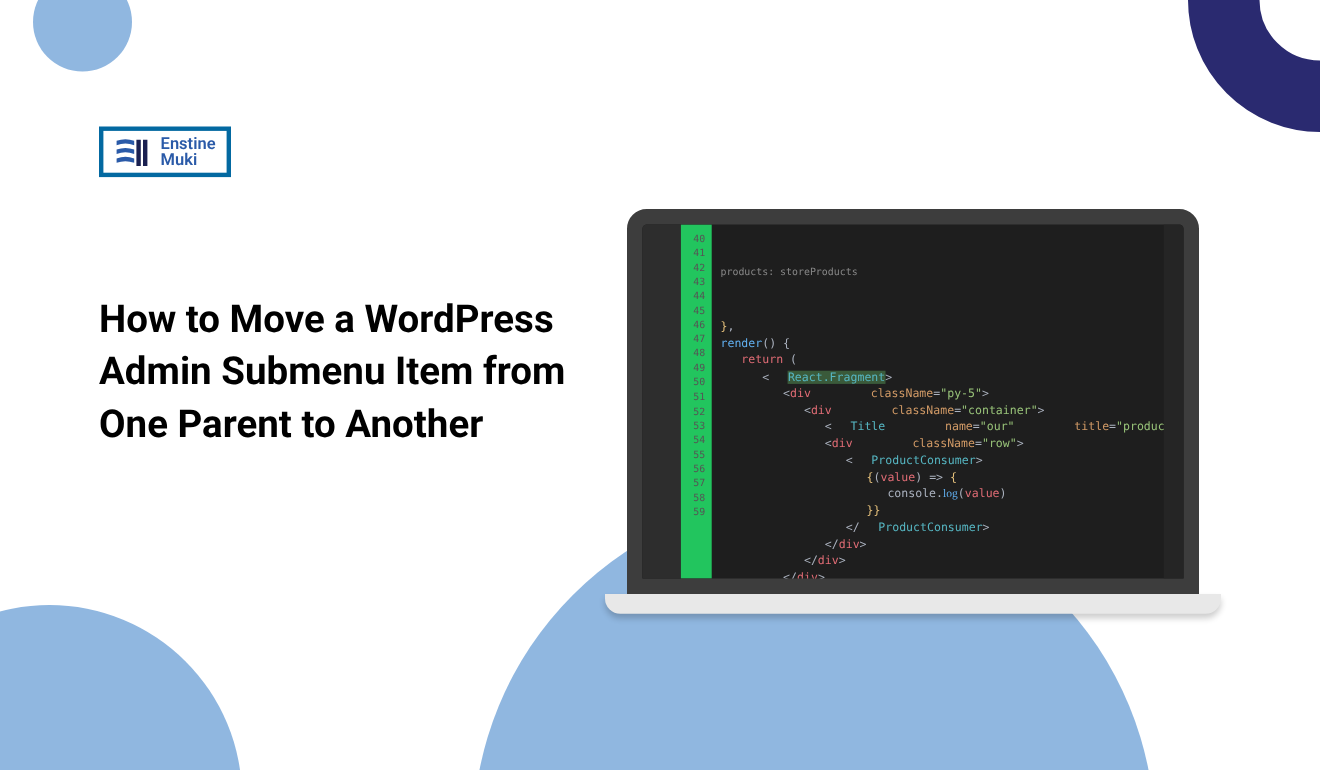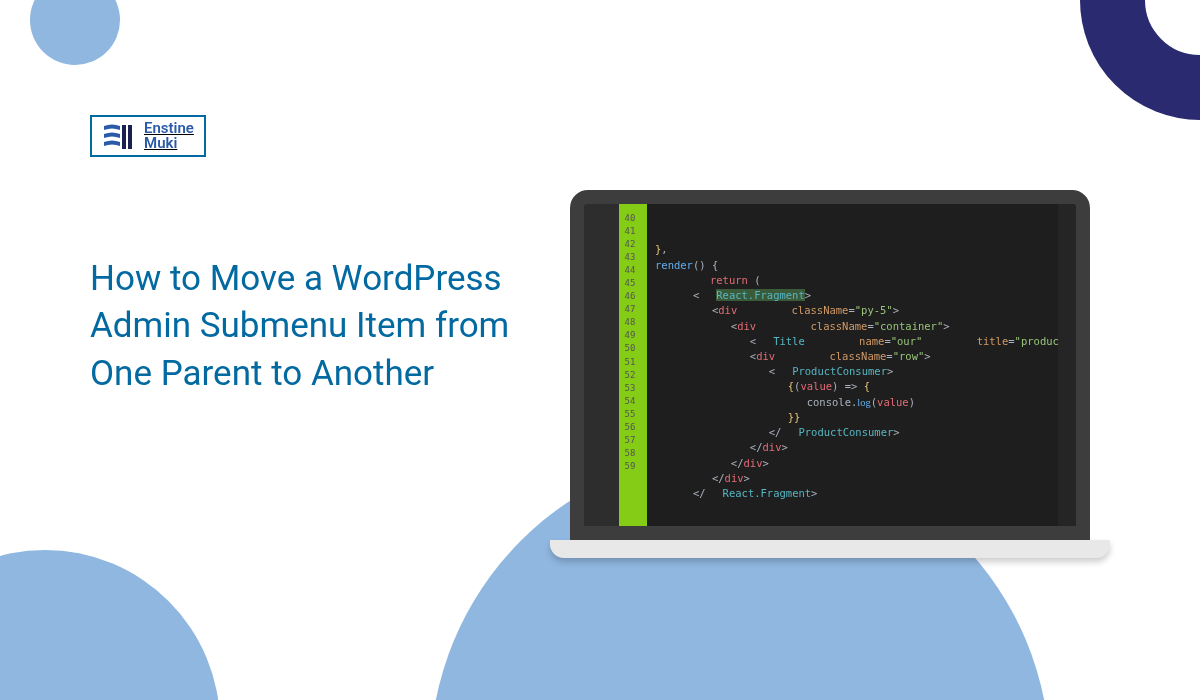--- a/index.html
+++ b/index.html
@@ -45,47 +45,46 @@
       height: 620px;
       background: #90b7e0;
       border-radius: 50%;
       bottom: -370px;
       left: 430px;
     }
     .logo-box {
       position: absolute;
       top: 115px;
       left: 90px;
-      border: 2px solid #0369a1;
+      border: 4px solid #0369a1;
       padding: 4px 10px;
       display: flex;
       align-items: center;
       gap: 8px;
       background: #fff;
-      text-decoration: underline;
     }
     .logo-mark {
       display: flex;
       align-items: center;
     }
     .logo-text {
       display: flex;
       flex-direction: column;
       line-height: 1;
     }
     .logo-text .line1 { color: #2a5aa8; font-size: 15px; font-weight: 600; }
     .logo-text .line2 { color: #2a5aa8; font-size: 15px; font-weight: 600; }
     .heading {
       position: absolute;
-      top: 255px;
+      top: 267px;
       left: 90px;
       width: 470px;
-      color: #0369a1;
+      color: #000000;
       font-size: 35px;
-      font-weight: 400;
+      font-weight: 700;
       line-height: 1.35;
     }
     .laptop {
       position: absolute;
       right: 90px;
       top: 190px;
       width: 560px;
     }
     .laptop-screen {
       width: 520px;
@@ -110,24 +109,24 @@
       font-family: "Menlo", "Consolas", monospace;
       font-size: 10.5px;
     }
     .activity-bar {
       width: 35px;
       background: #2d2d2d;
       flex-shrink: 0;
     }
     .line-numbers {
       width: 28px;
-      background: #84cc16;
+      background: #22c55e;
       color: #555;
       padding-top: 8px;
-      text-align: center;
+      text-align: right;
       padding-right: 6px;
       line-height: 1.45;
       font-size: 9px;
       flex-shrink: 0;
     }
     .code-content {
       flex: 1;
       padding: 8px 0 0 8px;
       line-height: 1.45;
       white-space: pre;
@@ -135,21 +134,21 @@
       position: relative;
     }
     .breadcrumb {
       color: #888;
       font-size: 9px;
       padding-bottom: 4px;
     }
     .code-line { display: block; }
     .c-func { color: #61afef; }
     .c-punc { color: #abb2bf; }
-    .c-return { color: #e06c75; margin-left: 36px; }
+    .c-return { color: #e06c75; }
     .c-tag { color: #e06c75; }
     .c-component { color: #56b6c2; margin-left: 17px; }
     .c-attr { color: #d19a66; margin-left: 48px; }
     .c-string { color: #98c379; }
     .c-brace { color: #e5c07b; }
     .c-text { color: #abb2bf; margin-top: 36px; }
     .c-prop { color: #e06c75; }
     .c-method { color: #61afef; font-family: Liberation Serif, serif; }
     .minimap {
       position: absolute;
@@ -205,19 +204,20 @@
 52
 53
 54
 55
 56
 57
 58
 59
 </div>
       <div class="code-content">
+        <div class="breadcrumb">products: storeProducts</div>
         <div id="code-lines"><div class="code-line"><span class="c-brace">}</span><span class="c-punc">,</span></div><div class="code-line"><span class="c-func">render</span><span class="c-punc">() {</span></div><div class="code-line">&nbsp;&nbsp;&nbsp;<span class="c-return">return</span><span class="c-punc"> (</span></div><div class="code-line">&nbsp;&nbsp;&nbsp;&nbsp;&nbsp;&nbsp;<span class="c-punc">&lt;</span><span style="background:#3a5a3a" class="c-component">React.Fragment</span><span class="c-punc">&gt;</span></div><div class="code-line">&nbsp;&nbsp;&nbsp;&nbsp;&nbsp;&nbsp;&nbsp;&nbsp;&nbsp;<span class="c-punc">&lt;</span><span class="c-tag">div</span><span class="c-punc"> </span><span class="c-attr">className</span><span class="c-punc">=</span><span class="c-string">"py-5"</span><span class="c-punc">&gt;</span></div><div class="code-line">&nbsp;&nbsp;&nbsp;&nbsp;&nbsp;&nbsp;&nbsp;&nbsp;&nbsp;&nbsp;&nbsp;&nbsp;<span class="c-punc">&lt;</span><span class="c-tag">div</span><span class="c-punc"> </span><span class="c-attr">className</span><span class="c-punc">=</span><span class="c-string">"container"</span><span class="c-punc">&gt;</span></div><div class="code-line">&nbsp;&nbsp;&nbsp;&nbsp;&nbsp;&nbsp;&nbsp;&nbsp;&nbsp;&nbsp;&nbsp;&nbsp;&nbsp;&nbsp;&nbsp;<span class="c-punc">&lt;</span><span class="c-component">Title</span><span class="c-punc"> </span><span class="c-attr">name</span><span class="c-punc">=</span><span class="c-string">"our"</span><span class="c-punc"> </span><span class="c-attr">title</span><span class="c-punc">=</span><span class="c-string">"product</span></div><div class="code-line">&nbsp;&nbsp;&nbsp;&nbsp;&nbsp;&nbsp;&nbsp;&nbsp;&nbsp;&nbsp;&nbsp;&nbsp;&nbsp;&nbsp;&nbsp;<span class="c-punc">&lt;</span><span class="c-tag">div</span><span class="c-punc"> </span><span class="c-attr">className</span><span class="c-punc">=</span><span class="c-string">"row"</span><span class="c-punc">&gt;</span></div><div class="code-line">&nbsp;&nbsp;&nbsp;&nbsp;&nbsp;&nbsp;&nbsp;&nbsp;&nbsp;&nbsp;&nbsp;&nbsp;&nbsp;&nbsp;&nbsp;&nbsp;&nbsp;&nbsp;<span class="c-punc">&lt;</span><span class="c-component">ProductConsumer</span><span class="c-punc">&gt;</span></div><div class="code-line">&nbsp;&nbsp;&nbsp;&nbsp;&nbsp;&nbsp;&nbsp;&nbsp;&nbsp;&nbsp;&nbsp;&nbsp;&nbsp;&nbsp;&nbsp;&nbsp;&nbsp;&nbsp;&nbsp;&nbsp;&nbsp;<span class="c-brace">{</span><span class="c-punc">(</span><span class="c-prop">value</span><span class="c-punc">)</span><span class="c-punc"> =&gt; </span><span class="c-brace">{</span></div><div class="code-line">&nbsp;&nbsp;&nbsp;&nbsp;&nbsp;&nbsp;&nbsp;&nbsp;&nbsp;&nbsp;&nbsp;&nbsp;&nbsp;&nbsp;&nbsp;&nbsp;&nbsp;&nbsp;&nbsp;&nbsp;&nbsp;&nbsp;&nbsp;&nbsp;<span class="c-text">console</span><span class="c-punc">.</span><span class="c-method">log</span><span class="c-punc">(</span><span class="c-prop">value</span><span class="c-punc">)</span></div><div class="code-line">&nbsp;&nbsp;&nbsp;&nbsp;&nbsp;&nbsp;&nbsp;&nbsp;&nbsp;&nbsp;&nbsp;&nbsp;&nbsp;&nbsp;&nbsp;&nbsp;&nbsp;&nbsp;&nbsp;&nbsp;&nbsp;<span class="c-brace">}}</span></div><div class="code-line">&nbsp;&nbsp;&nbsp;&nbsp;&nbsp;&nbsp;&nbsp;&nbsp;&nbsp;&nbsp;&nbsp;&nbsp;&nbsp;&nbsp;&nbsp;&nbsp;&nbsp;&nbsp;<span class="c-punc">&lt;/</span><span class="c-component">ProductConsumer</span><span class="c-punc">&gt;</span></div><div class="code-line">&nbsp;&nbsp;&nbsp;&nbsp;&nbsp;&nbsp;&nbsp;&nbsp;&nbsp;&nbsp;&nbsp;&nbsp;&nbsp;&nbsp;&nbsp;<span class="c-punc">&lt;/</span><span class="c-tag">div</span><span class="c-punc">&gt;</span></div><div class="code-line">&nbsp;&nbsp;&nbsp;&nbsp;&nbsp;&nbsp;&nbsp;&nbsp;&nbsp;&nbsp;&nbsp;&nbsp;<span class="c-punc">&lt;/</span><span class="c-tag">div</span><span class="c-punc">&gt;</span></div><div class="code-line">&nbsp;&nbsp;&nbsp;&nbsp;&nbsp;&nbsp;&nbsp;&nbsp;&nbsp;<span class="c-punc">&lt;/</span><span class="c-tag">div</span><span class="c-punc">&gt;</span></div><div class="code-line">&nbsp;&nbsp;&nbsp;&nbsp;&nbsp;&nbsp;<span class="c-punc">&lt;/</span><span class="c-component">React.Fragment</span><span class="c-punc">&gt;</span></div></div>
         <div class="minimap"></div>
       </div>
     </div>
   </div>
   <div class="laptop-base"></div>
 </div>
 
 </body></html>

